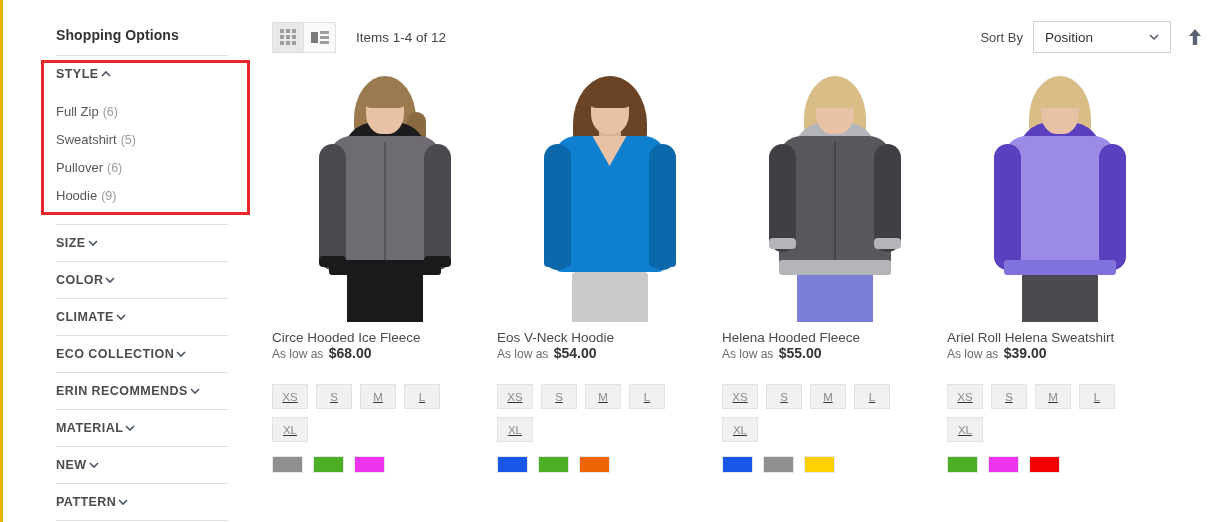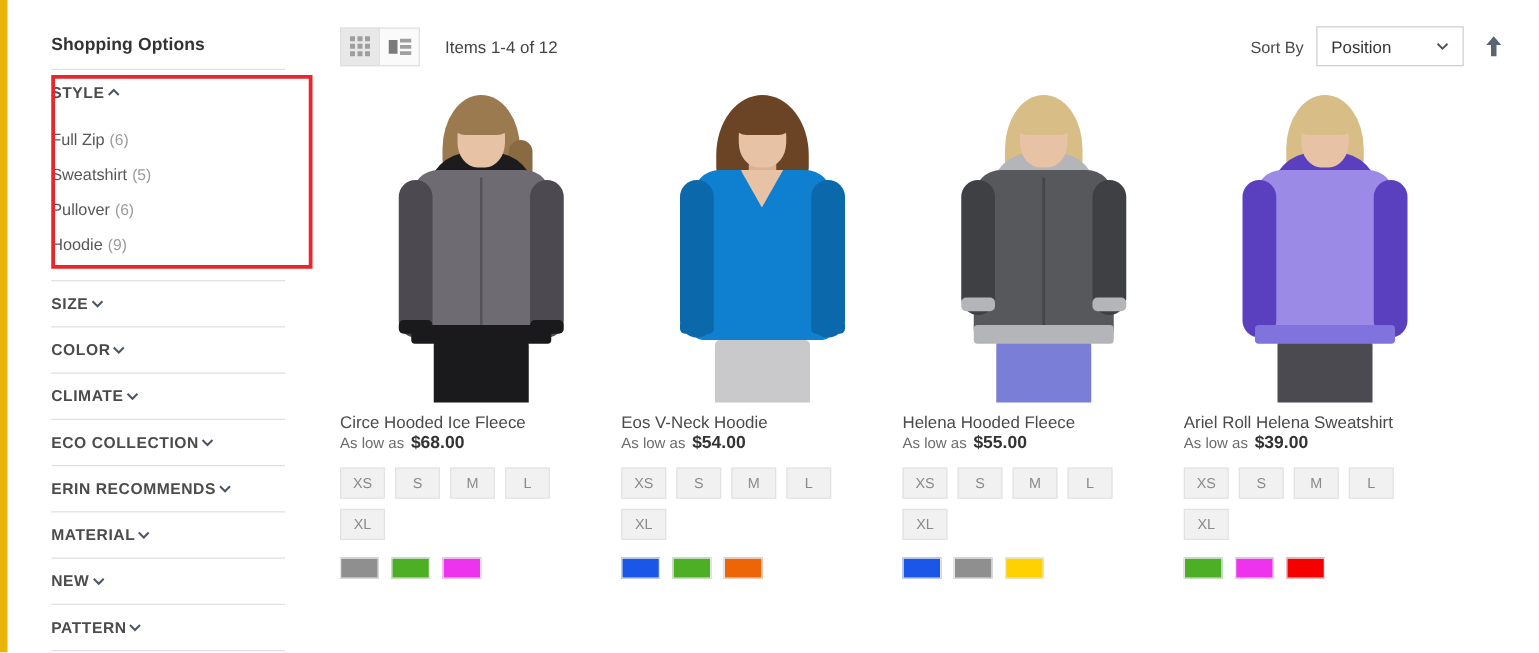--- a/index.html
+++ b/index.html
@@ -13,22 +13,22 @@
     position: relative;
   }
 
   
   .page { display: flex; width: 1231px; height: 522px; }
 
   
   .sidebar {
     width: 247px;
     flex: 0 0 247px;
-    padding-left: 13px;
-    border-left: 6px solid #eab308;
+    padding-left: 31px;
+    border-left: 3px solid #eab308;
     position: relative;
   }
   .sidebar-title {
     font-size: 14px;
     font-weight: bold;
     color: #333;
     padding: 27px 0 12px 22px;
     letter-spacing: .1px;
   }
   .filter-list { margin-left: 22px; margin-right: 19px; }
@@ -87,21 +87,21 @@
   .vm-list { display: flex; gap: 2px; align-items: center; }
   .vm-list .blk { width: 7px; height: 11px; background: #7a7a7a; }
   .vm-list .rows { display: flex; flex-direction: column; gap: 2px; }
   .vm-list .rows i { width: 9px; height: 3px; background: #9e9e9e; display: block; }
 
   .items-count { font-size: 13.5px; color: #444; margin-left: 20px; }
 
   .sort-area { margin-left: auto; display: flex; align-items: center; padding-right: 28px; }
   .sort-label { font-size: 13px; color: #4a4a4a; margin-right: 10px; }
   .sort-select {
-    width: 118px; height: 32px;
+    width: 138px; height: 32px;
     border: 1px solid #cfcfcf;
     background: #fff;
     display: flex; align-items: center; justify-content: space-between;
     padding: 0 9px 0 11px;
     font-size: 13.5px; color: #333;
     cursor: pointer;
   }
   .sort-dir {
     margin-left: 16px;
     width: 16px; height: 18px;
@@ -121,21 +121,21 @@
     overflow: hidden;
     background: #ffffff;
   }
   .p-name {
     font-size: 13.5px; color: #4a4a4a;
     margin-top: 8px; cursor: pointer; white-space: nowrap;
   }
   .p-price { font-size: 12px; color: #6b6b6b; }
   .p-price b { font-size: 14px; color: #333; margin-left: 2px; }
 
-  .sizes { margin-top: 13px; display: flex; flex-wrap: wrap; gap: 8px; width: 190px; }
+  .sizes { margin-top: 23px; display: flex; flex-wrap: wrap; gap: 8px; width: 190px; text-decoration: underline; }
   .size-box {
     width: 36px; height: 25px;
     background: #f1f1f1;
     border: 1px solid #e2e2e2;
     display: flex; align-items: center; justify-content: center;
     font-size: 11.5px; color: #8a8a8a;
     cursor: pointer;
   }
   .swatches { margin-top: 14px; display: flex; gap: 10px; }
   .swatch {

